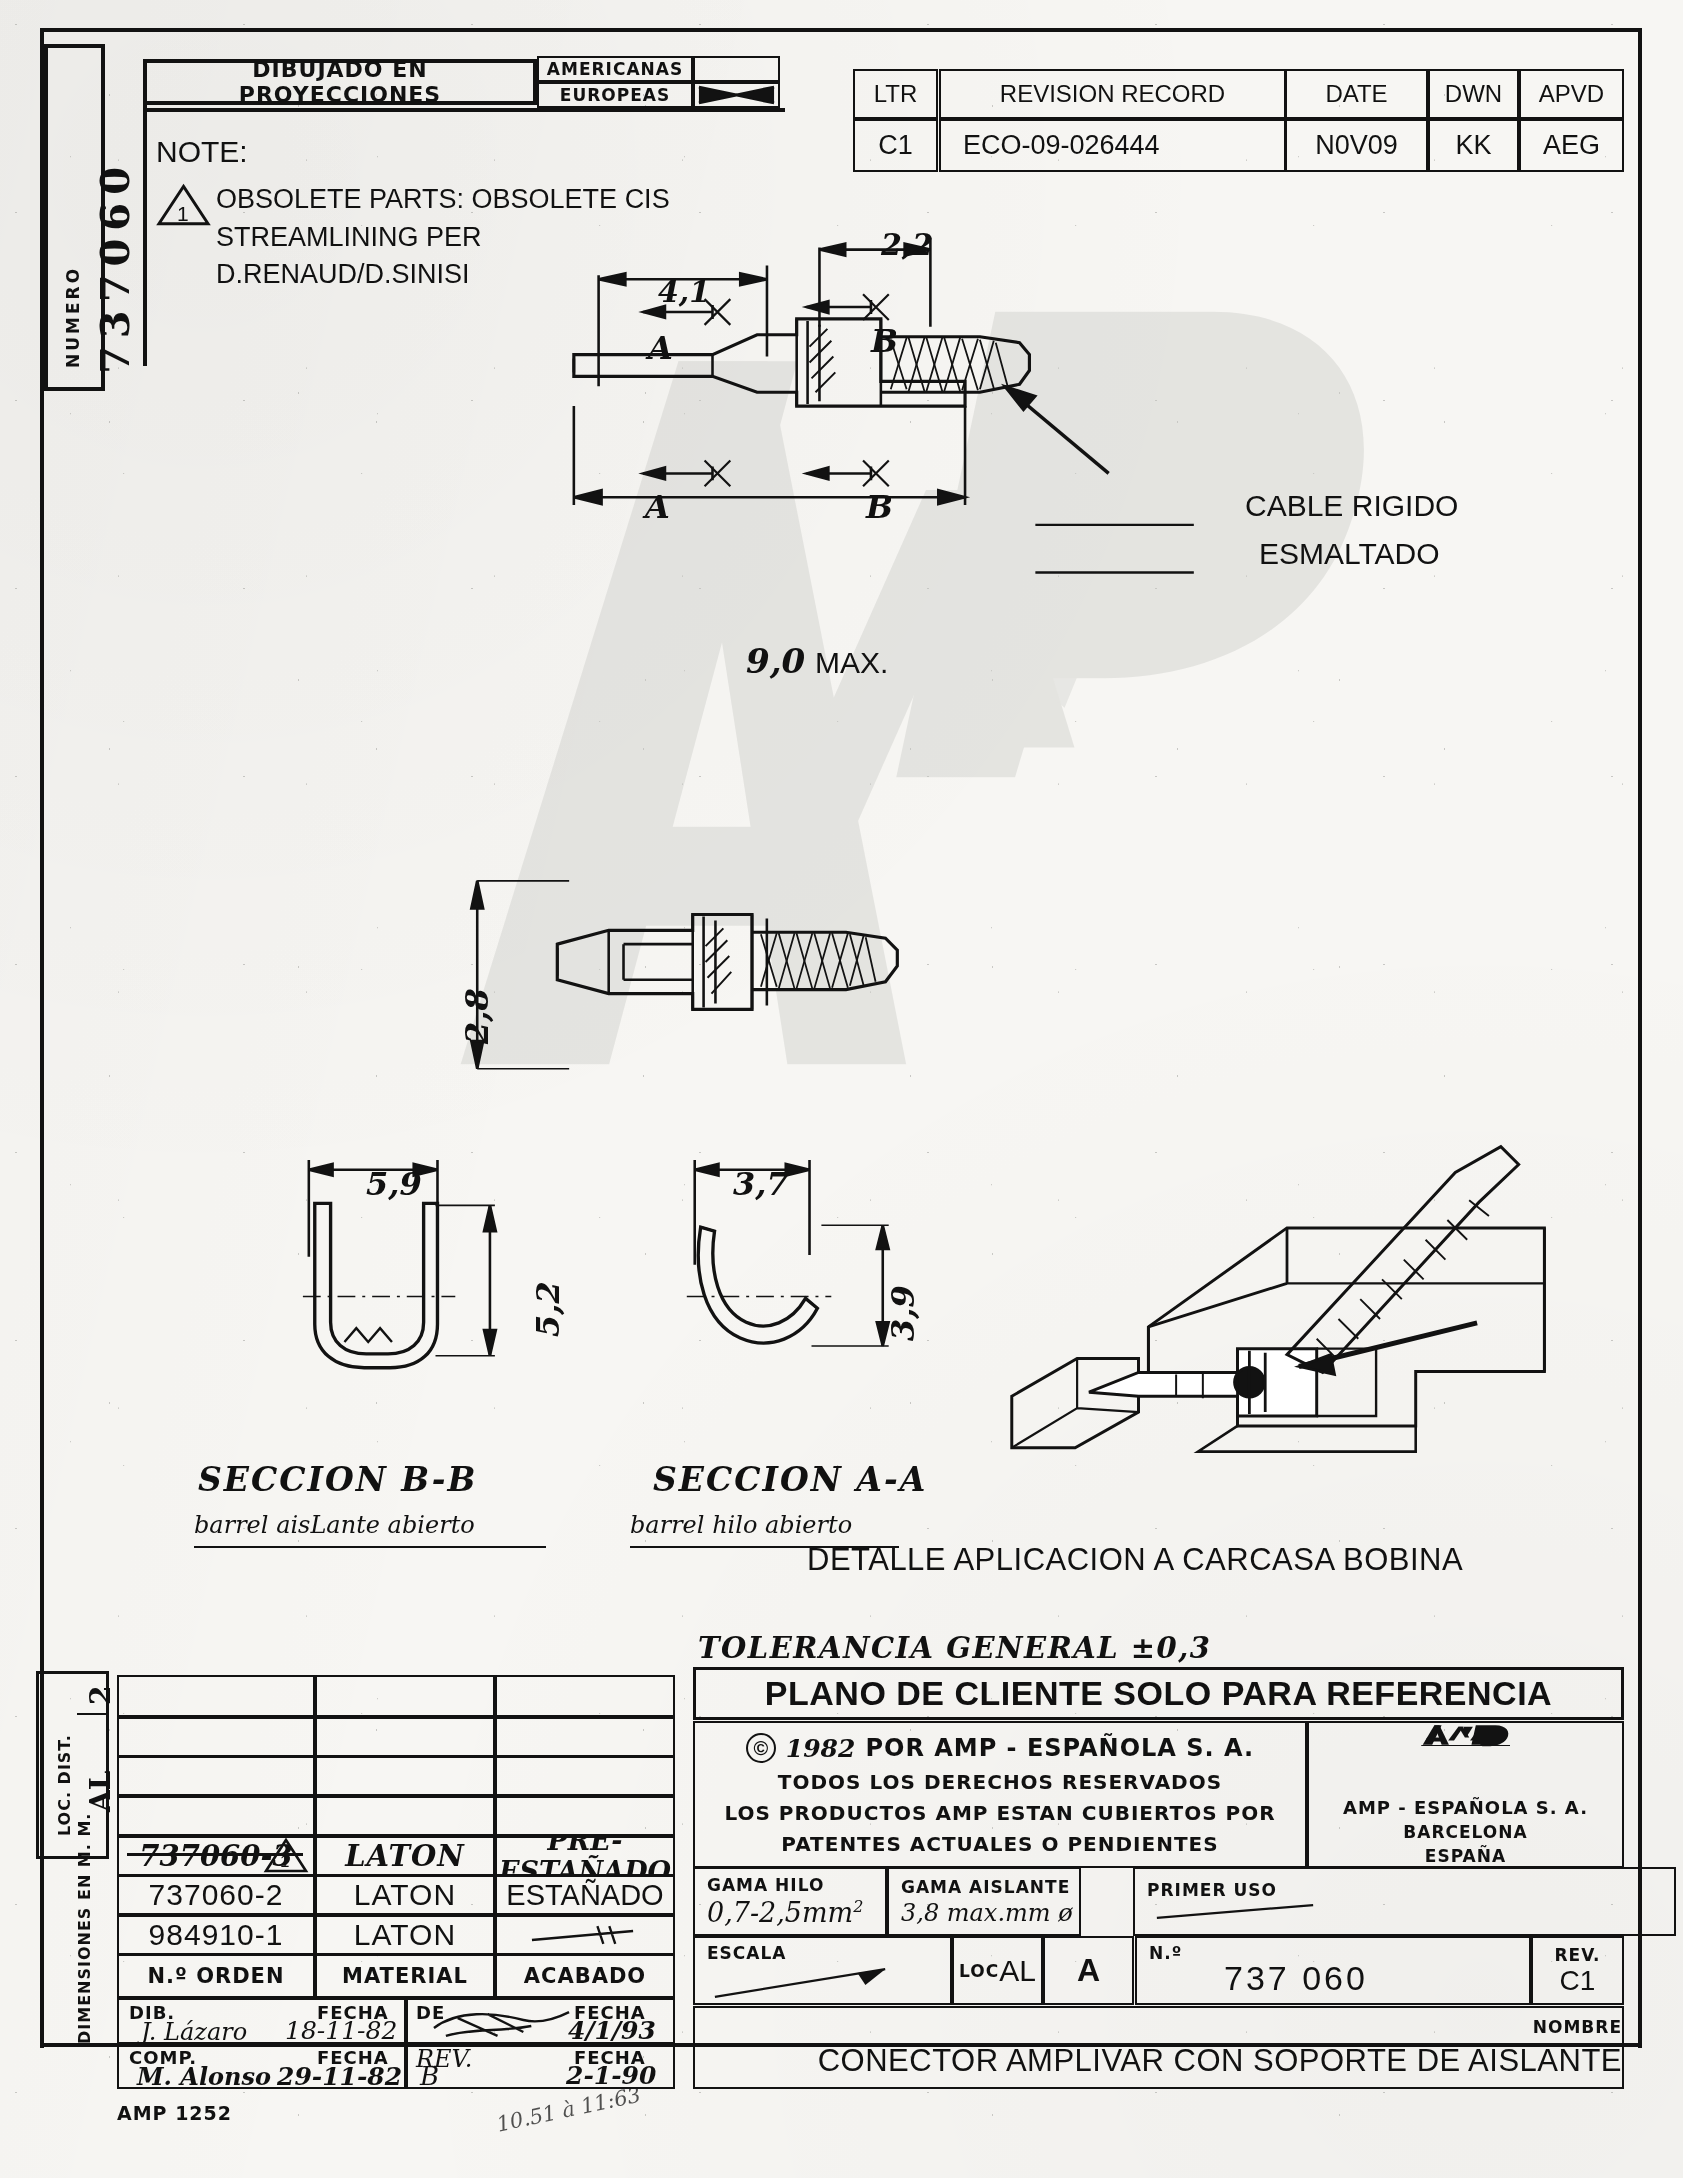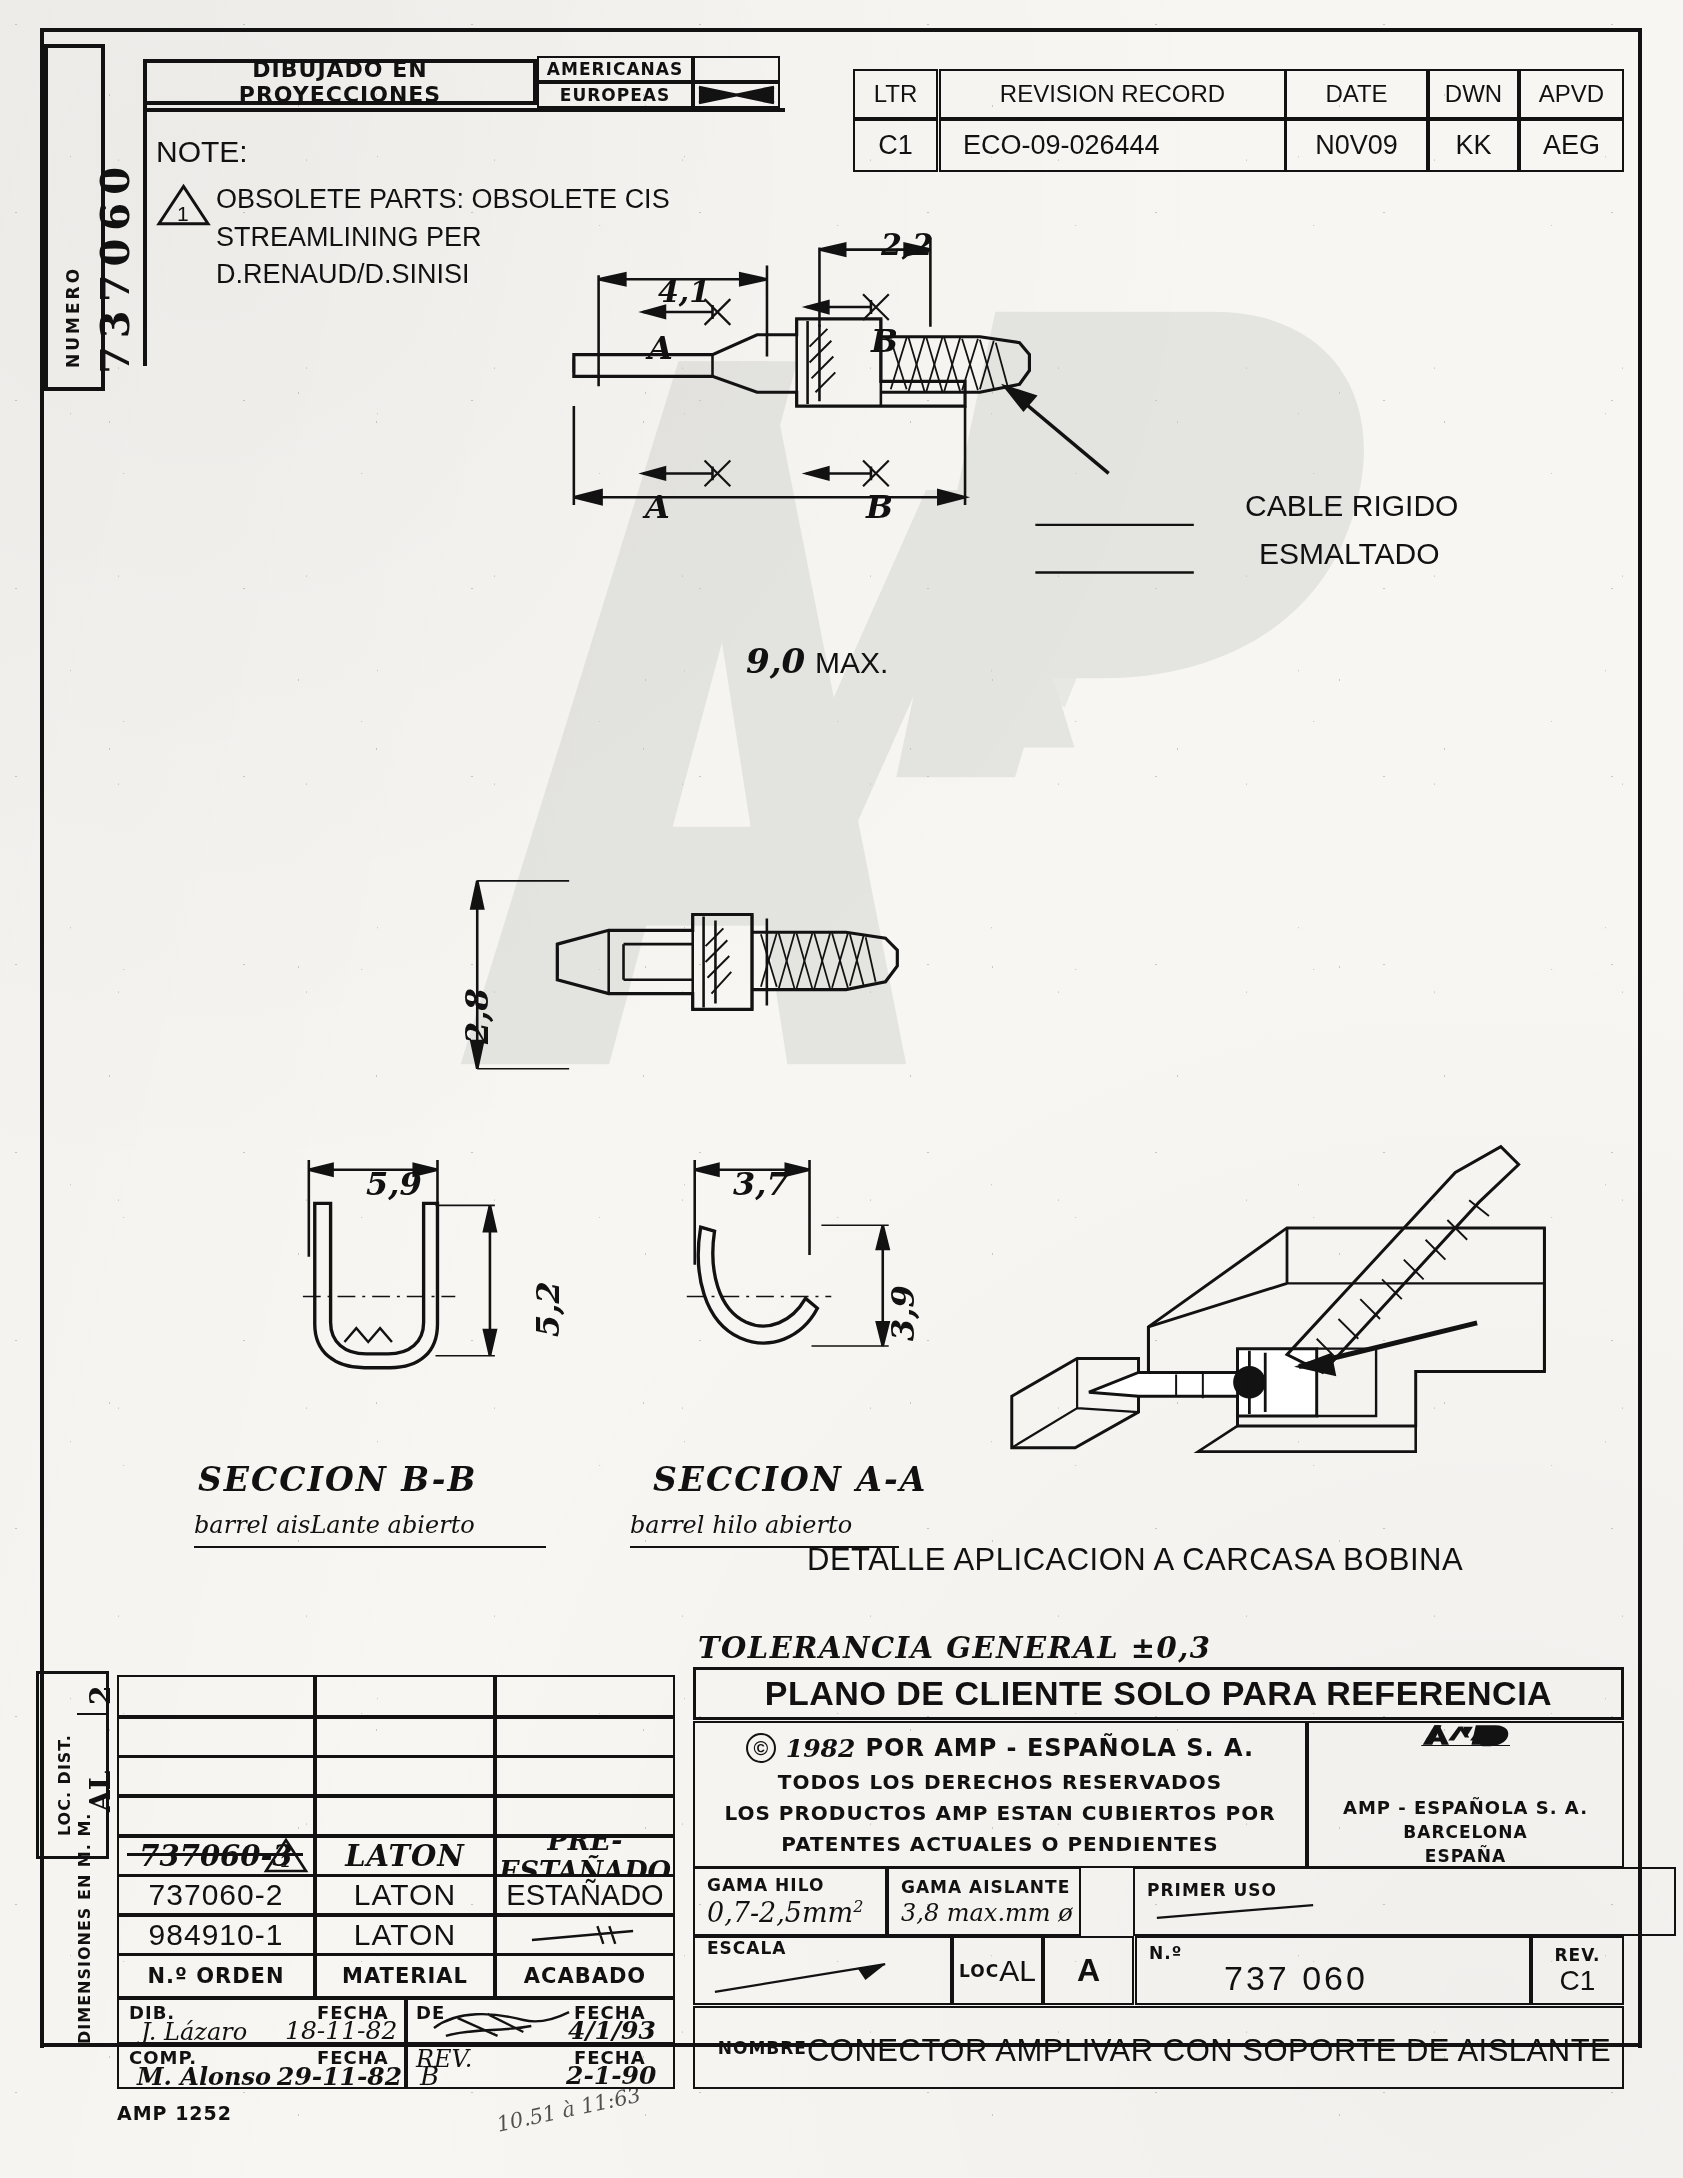--- a/index.html
+++ b/index.html
@@ -444,21 +444,21 @@
 
   <div class="cell" style="left:1133px;top:1867px;width:543px;height:69px;flex-direction:column;align-items:flex-start;
               justify-content:center;padding-left:12px;gap:0;">
     <span class="stencil" style="font-size:17px;">PRIMER USO</span>
     <svg width="178" height="24" viewBox="0 0 180 24">
       <path d="M10 18 L168 5" stroke="#121212" stroke-width="2.2" fill="none"></path>
     </svg>
   </div>
 
   <div class="cell" style="left:693px;top:1936px;width:259px;height:69px;flex-direction:column;align-items:flex-start;
-              justify-content:flex-start;padding-left:12px;">
+              justify-content:flex-end;padding-left:12px;">
     <span class="stencil" style="font-size:17px;">ESCALA</span>
     <svg width="198" height="40" viewBox="0 0 200 40">
       <path d="M8 34 L180 6" stroke="#121212" stroke-width="2.2" fill="none"></path>
       <path d="M180 6 L152 10 L160 22 Z" fill="#121212"></path>
     </svg>
   </div>
 
   <div class="cell" style="left:952px;top:1936px;width:91px;height:69px;flex-direction:row;justify-content:center;">
     <span class="stencil" style="font-size:17px;">LOC</span>
     <span class="thin" style="font-size:30px;">AL</span>
@@ -470,20 +470,20 @@
               justify-content:center;padding-left:12px;">
     <span class="stencil" style="font-size:17px;">N.º</span>
     <span class="thin" style="font-size:34px;letter-spacing:3px;margin-left:75px;margin-top:-4px;">737 060</span>
   </div>
 
   <div class="cell" style="left:1531px;top:1936px;width:93px;height:69px;flex-direction:column;justify-content:center;">
     <span class="stencil" style="font-size:17px;">REV.</span>
     <span class="thin" style="font-size:28px;">C1</span>
   </div>
 
-  <div class="cell" style="left:693px;top:2006px;width:931px;height:83px;align-items:center;
+  <div class="cell" style="left:693px;top:2006px;width:931px;height:83px;flex-direction:column;align-items:flex-end;
               justify-content:center;padding-left:12px;">
     <span class="stencil" style="font-size:17px;">NOMBRE</span>
     <span class="thin" style="font-size:31px;letter-spacing:0.5px;margin-top:6px;">CONECTOR AMPLIVAR CON SOPORTE DE AISLANTE</span>
   </div>
 
 </div>
 
 
 </body></html>

